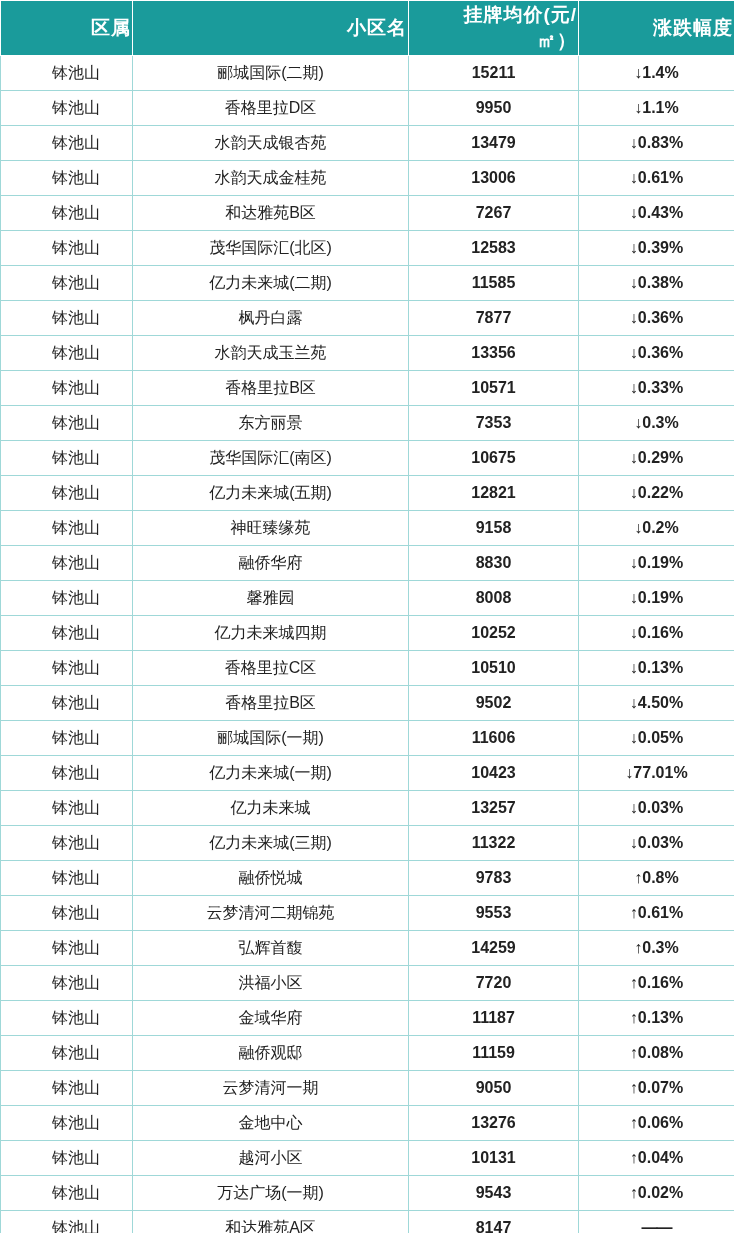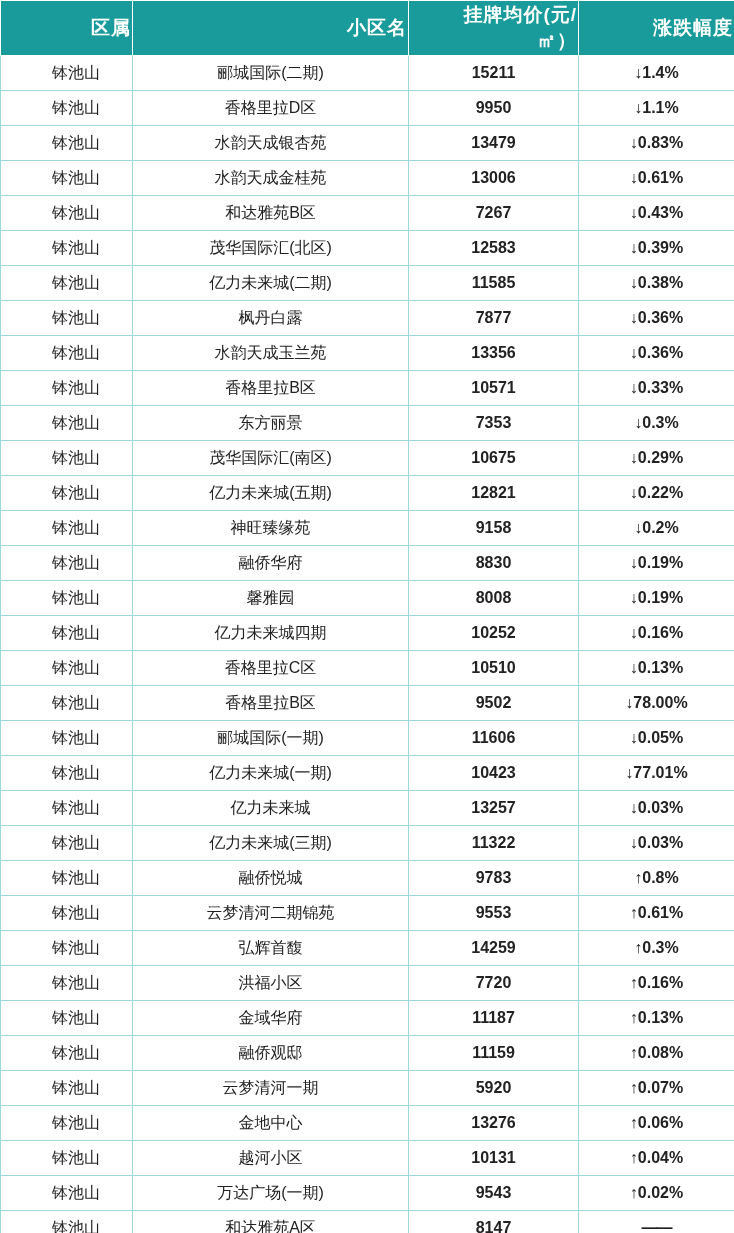--- a/index.html
+++ b/index.html
@@ -175,21 +175,21 @@
       <tr>
         <td class="district">钵池山</td>
         <td class="name">香格里拉C区</td>
         <td class="price">10510</td>
         <td class="change down">↓0.13%</td>
       </tr>
       <tr>
         <td class="district">钵池山</td>
         <td class="name">香格里拉B区</td>
         <td class="price">9502</td>
-        <td class="change down">↓78.00%</td>
+        <td class="change down">↓4.50%</td>
       </tr>
       <tr>
         <td class="district">钵池山</td>
         <td class="name">郦城国际(一期)</td>
         <td class="price">11606</td>
         <td class="change down">↓0.05%</td>
       </tr>
       <tr>
         <td class="district">钵池山</td>
         <td class="name">亿力未来城(一期)</td>
@@ -240,21 +240,21 @@
       </tr>
       <tr>
         <td class="district">钵池山</td>
         <td class="name">融侨观邸</td>
         <td class="price">11159</td>
         <td class="change up">↑0.08%</td>
       </tr>
       <tr>
         <td class="district">钵池山</td>
         <td class="name">云梦清河一期</td>
-        <td class="price">5920</td>
+        <td class="price">9050</td>
         <td class="change up">↑0.07%</td>
       </tr>
       <tr>
         <td class="district">钵池山</td>
         <td class="name">金地中心</td>
         <td class="price">13276</td>
         <td class="change up">↑0.06%</td>
       </tr>
       <tr>
         <td class="district">钵池山</td>

